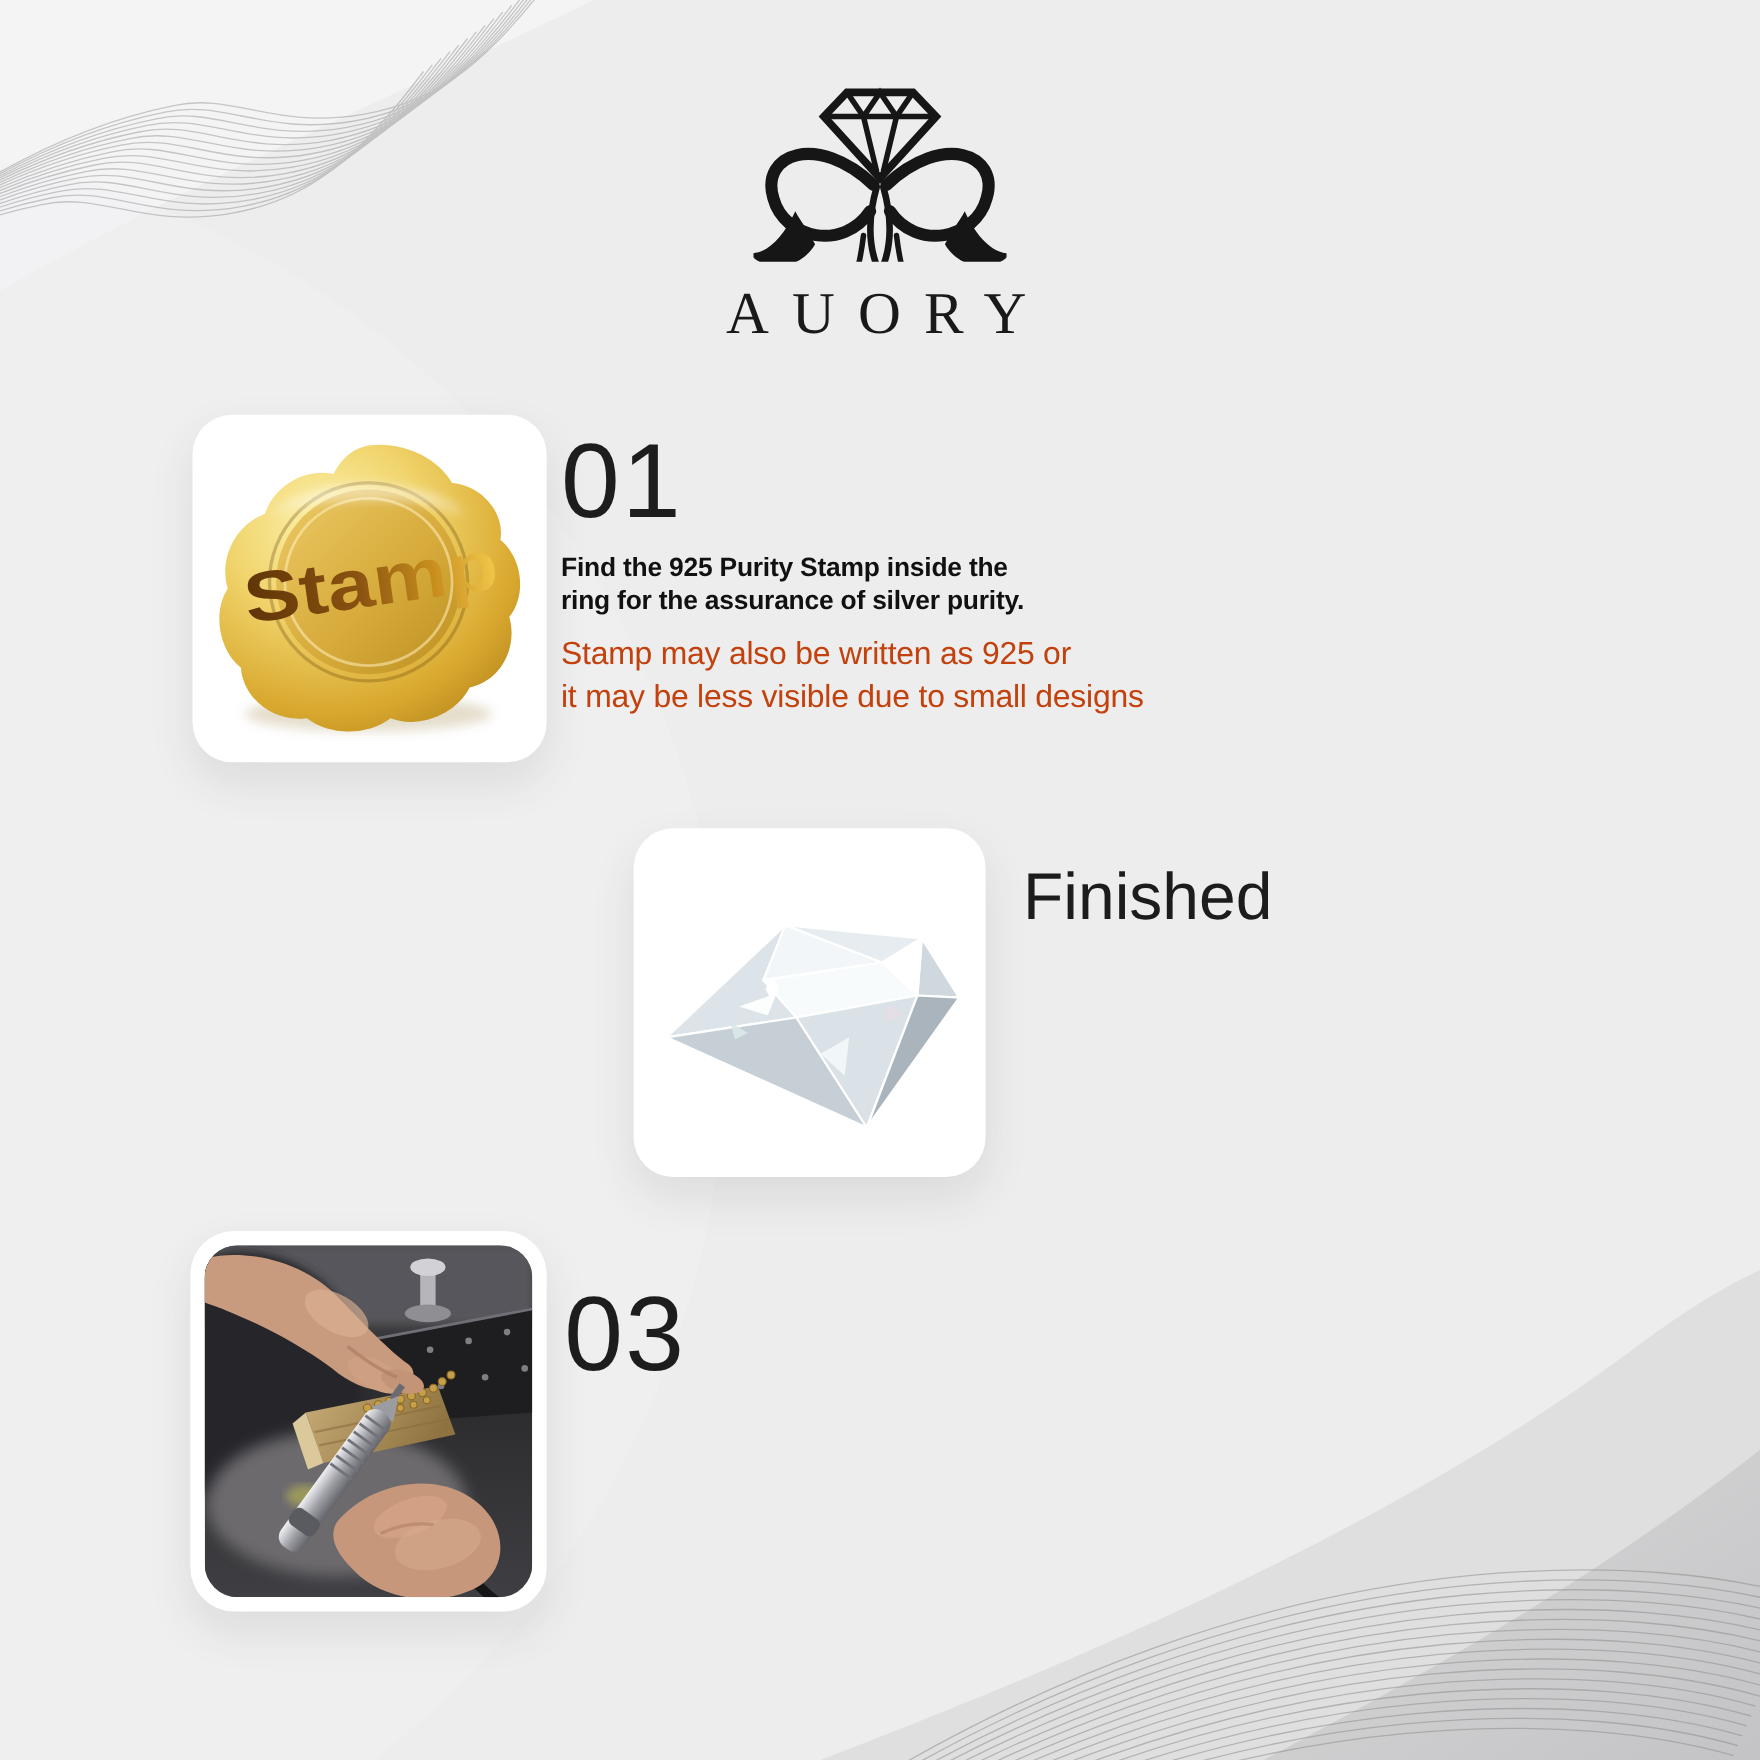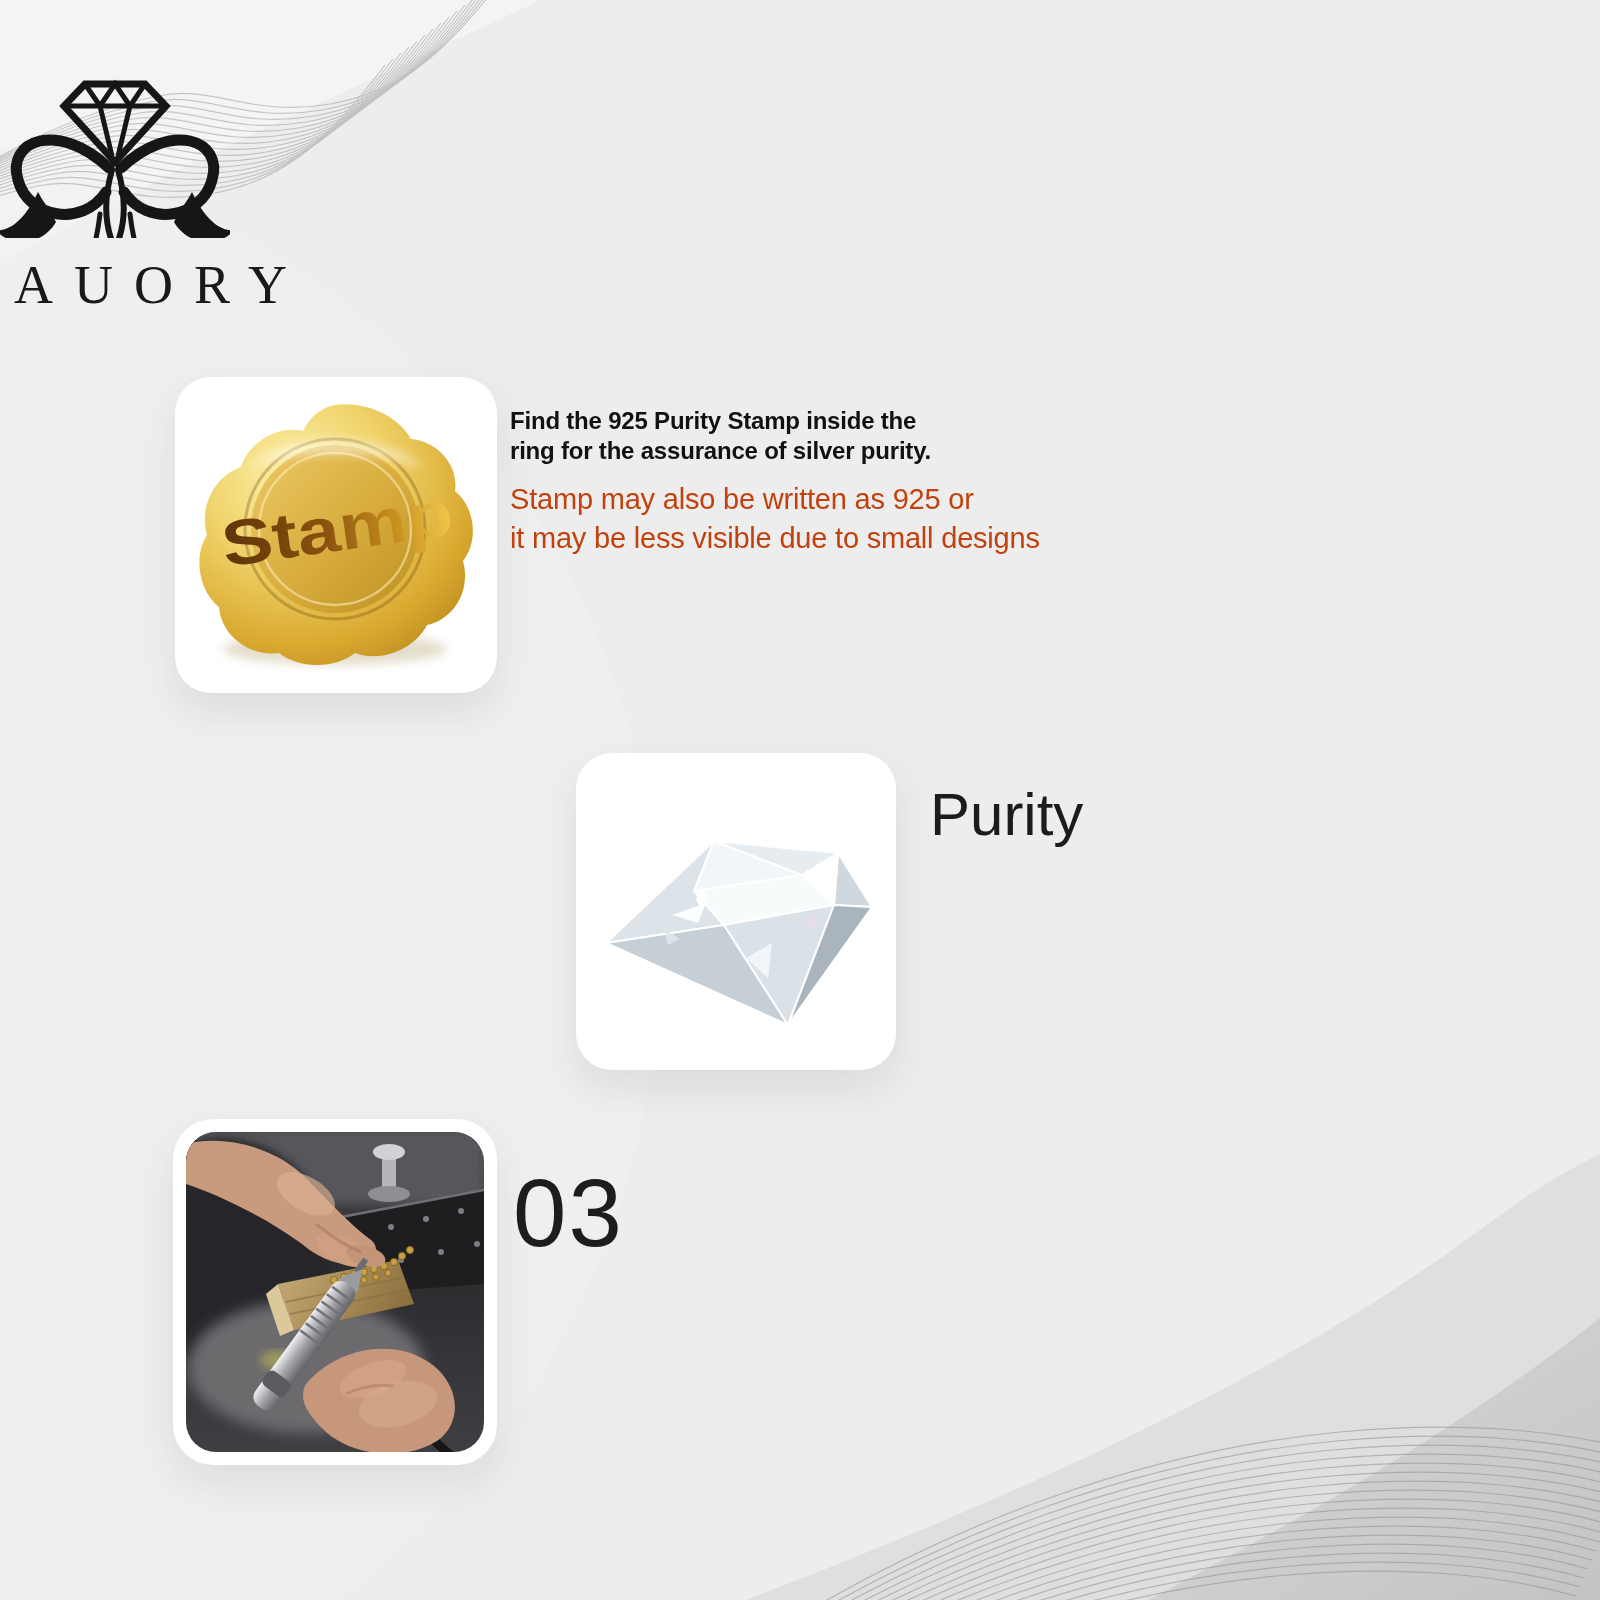--- a/index.html
+++ b/index.html
@@ -1,20 +1,20 @@
 <!DOCTYPE html>
 <html><head>
 <meta charset="utf-8">
 <style>
   html,body{margin:0;padding:0;background:#ededee;}
   .poster{position:relative;width:1600px;height:1600px;background:#ededee;overflow:hidden;
           font-family:"Liberation Sans",sans-serif;color:#1a1a1a;}
   .bg{position:absolute;inset:0;z-index:0;}
   .logo-block{position:absolute;left:0;top:76px;width:1600px;display:flex;flex-direction:column;
-              align-items:flex-start;z-index:2;}
+              align-items:center;z-index:2;}
   .wordmark{margin-top:16px;font-family:"Liberation Serif",serif;font-size:54px;font-weight:400;
             letter-spacing:21px;padding-left:14px;color:#191919;}
   .card{position:absolute;background:#ffffff;border-radius:36px;z-index:2;
         box-shadow:0 18px 40px rgba(60,60,60,.10);}
   .card svg{display:block;}
   .card-1{left:175px;top:377px;width:322px;height:316px;}
   .card-2{left:576px;top:753px;width:320px;height:317px;}
   .card-3{left:173px;top:1119px;width:324px;height:346px;border-radius:40px;padding:13px;box-sizing:border-box;}
   .photo-wrap{width:100%;height:100%;border-radius:30px;overflow:hidden;}
   .txt{position:absolute;z-index:2;}
@@ -146,20 +146,21 @@
                  C74,280 46,258 44,230 C24,214 18,180 32,158 C24,132 38,100 66,90
                  C74,64 104,48 128,54 C136,38 148,30 160,28 Z" fill="url(#sealG)"></path>
         <circle cx="160" cy="152" r="84" fill="url(#innerG)"></circle>
         <circle cx="160" cy="152" r="90" fill="none" stroke="rgba(100,65,10,0.30)" stroke-width="3"></circle>
         <circle cx="160" cy="152" r="76" fill="none" stroke="rgba(255,240,185,0.55)" stroke-width="2.5"></circle>
         <path d="M72,92 C104,54 218,54 248,92 C208,72 112,72 72,92 Z" fill="#ffffff" opacity="0.5" filter="url(#softBlur)"></path>
         <text x="162" y="174" transform="rotate(-8 160 152)" text-anchor="middle" font-family="Liberation Sans, sans-serif" font-size="64" font-weight="bold" textLength="232" lengthAdjust="spacingAndGlyphs" fill="url(#stampG)">Stamp</text>
       </svg>
     </div>
     <div class="txt txt-1">
+      <div class="num">01</div>
       <div class="step-title">Find the 925 Purity Stamp inside the
 ring for the assurance of silver purity.</div>
       <div class="step-desc">Stamp may also be written as 925 or
 it may be less visible due to small designs</div>
     </div>
   </section>
 
   <section>
     <div class="card card-2">
       <svg width="320" height="317" viewBox="0 0 320 317" xmlns="http://www.w3.org/2000/svg">
@@ -176,21 +177,21 @@
           <polygon points="258,152 296,154 212,272" fill="#aab4bc"></polygon>
         </g>
         <polygon points="96,162 130,150 122,170" fill="#ffffff" opacity="0.9"></polygon>
         <polygon points="170,205 196,190 192,225" fill="#f4fafb" opacity="0.85"></polygon>
         <polygon points="88,176 104,186 92,192" fill="#d9e8ea" opacity="0.9"></polygon>
         <polygon points="232,160 244,170 228,176" fill="#e9dde6" opacity="0.8"></polygon>
         <path d="M120,146 l6,-12 l6,12 l-6,12 Z" fill="#ffffff"></path>
       </svg>
     </div>
     <div class="txt txt-2">
-      <div class="step-heading">Purity</div>
+      <div class="step-heading">Finished</div>
     </div>
   </section>
 
   <section>
     <div class="card card-3">
       <div class="photo-wrap">
         <svg width="298" height="320" viewBox="0 0 298 320" xmlns="http://www.w3.org/2000/svg">
           <defs>
             <linearGradient id="handsBg" x1="0" y1="0" x2="0" y2="1">
               <stop offset="0" stop-color="#4a4a4e"></stop>

